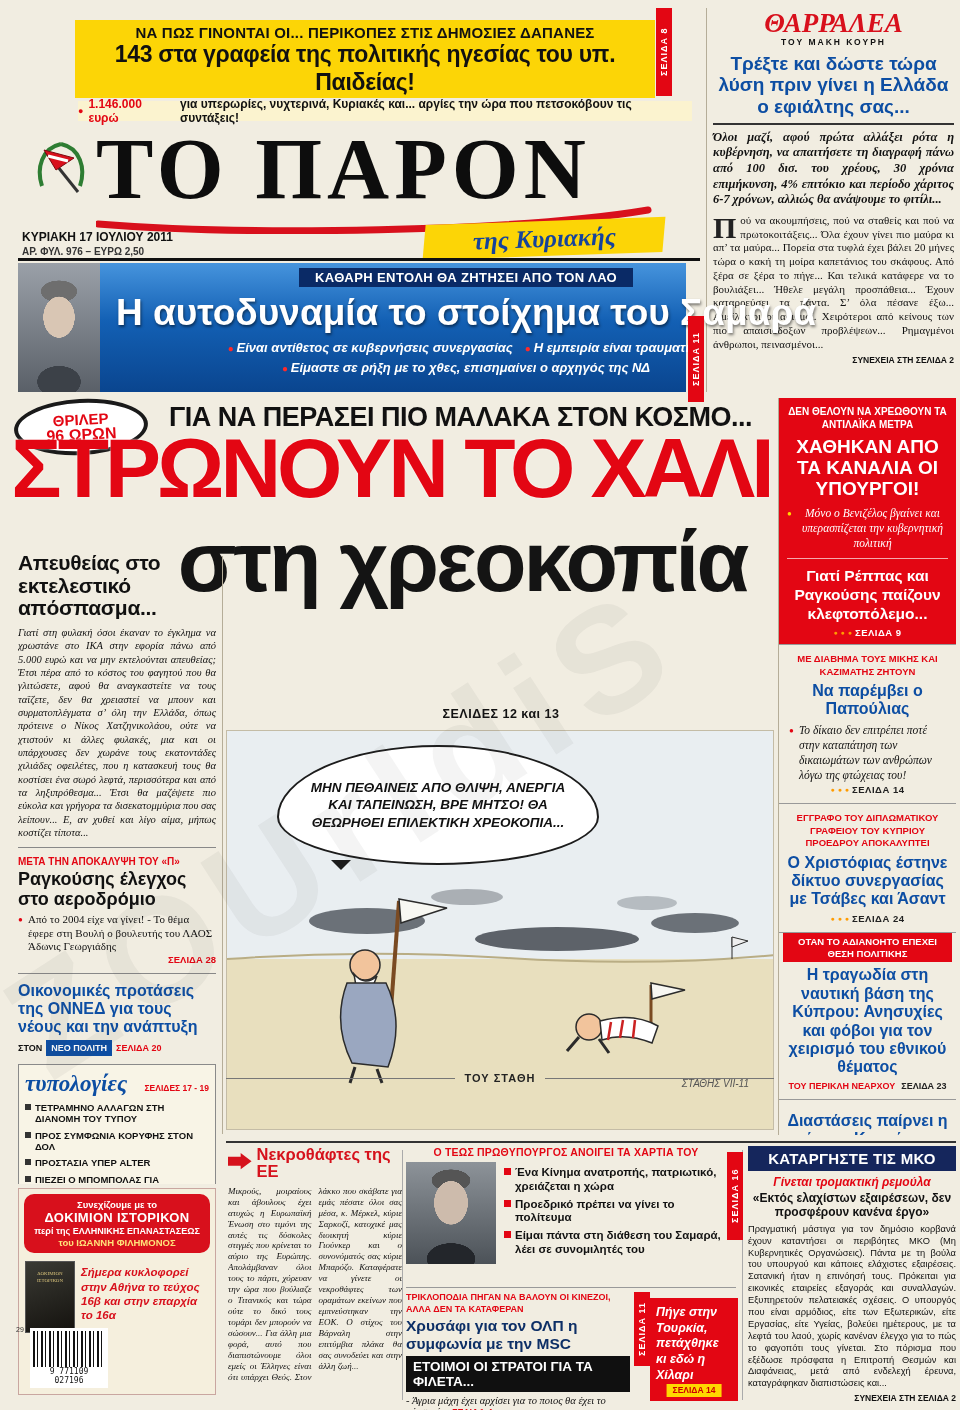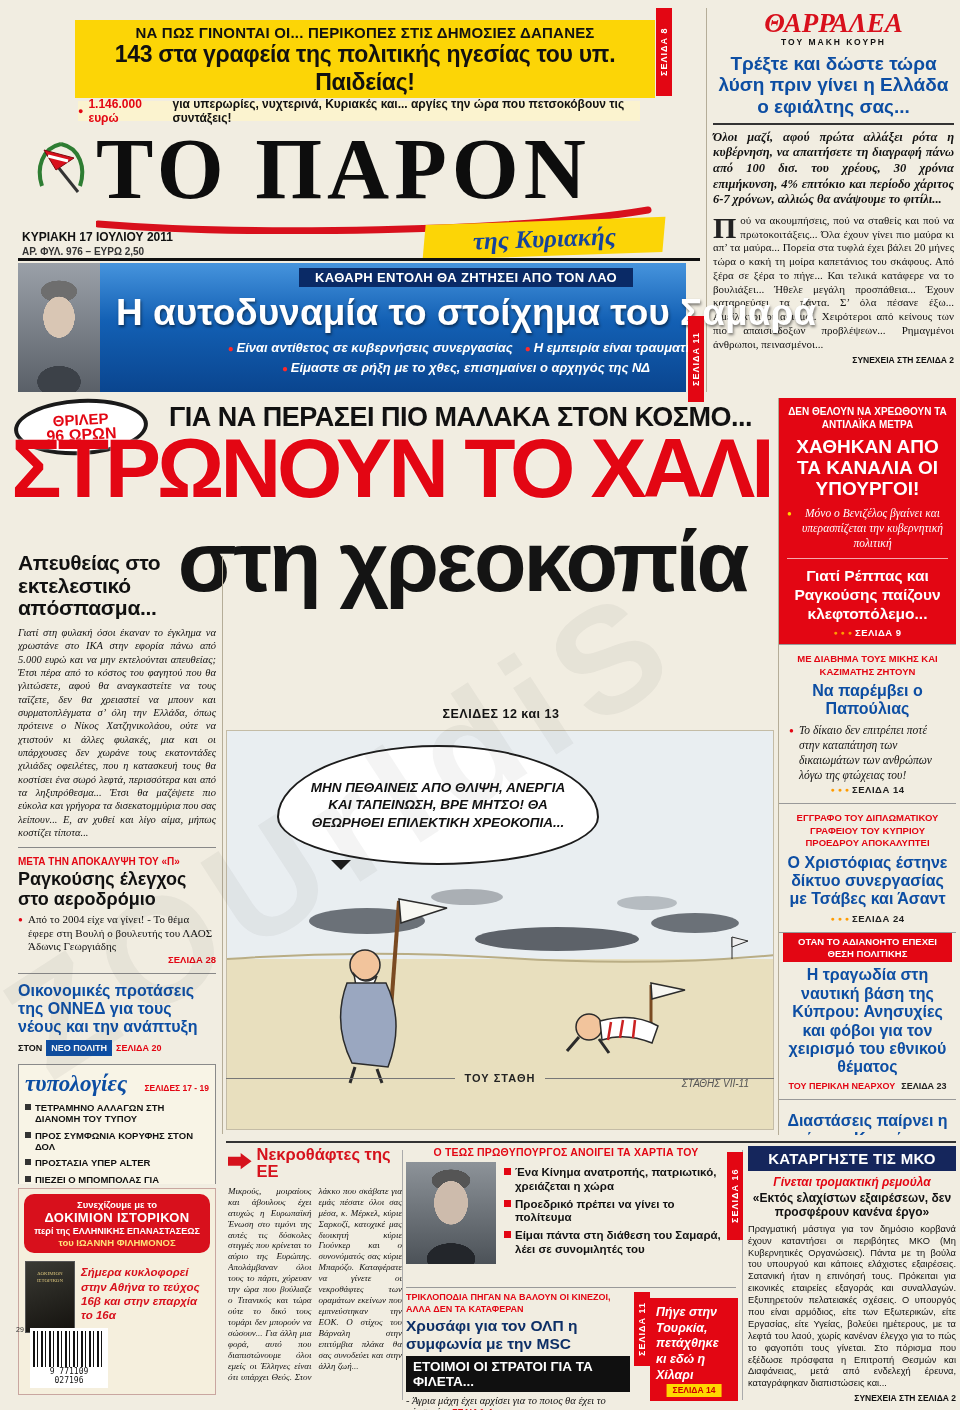--- a/index.html
+++ b/index.html
@@ -6,21 +6,21 @@
   .page{position:relative;width:960px;height:1410px;margin:0 auto;background:#f1ede1;
         font-family:"Liberation Sans",sans-serif;color:#111;overflow:hidden;}
   .abs{position:absolute;}
   .ser{font-family:"Liberation Serif",serif;}
 
   
   .banner{left:75px;top:20px;width:580px;height:78px;background:#fcd506;text-align:center;
           padding-top:4px;box-sizing:border-box;}
   .banner-kicker{font-size:15px;font-weight:700;letter-spacing:.2px;}
   .banner-head{font-size:23px;font-weight:900;line-height:1.2;letter-spacing:-.3px;}
-  .euroline{left:78px;top:101px;width:562px;height:20px;background:#fbf3cf;display:flex;
+  .euroline{left:78px;top:101px;width:614px;height:20px;background:#fbf3cf;display:flex;
             align-items:center;justify-content:center;gap:5px;font-size:12px;font-weight:800;}
   .euroline .amt{color:#e30613;}
   .euroline::before{content:"●";color:#e30613;font-size:9px;}
 
   .vtag{background:#e30613;color:#fff;font-size:9px;font-weight:700;writing-mode:vertical-rl;
         transform:rotate(180deg);padding:6px 3px;letter-spacing:1px;display:flex;
         align-items:center;justify-content:center;white-space:nowrap;}
 
   
   .mast-title{left:96px;top:126px;width:566px;font-family:"Liberation Serif",serif;

